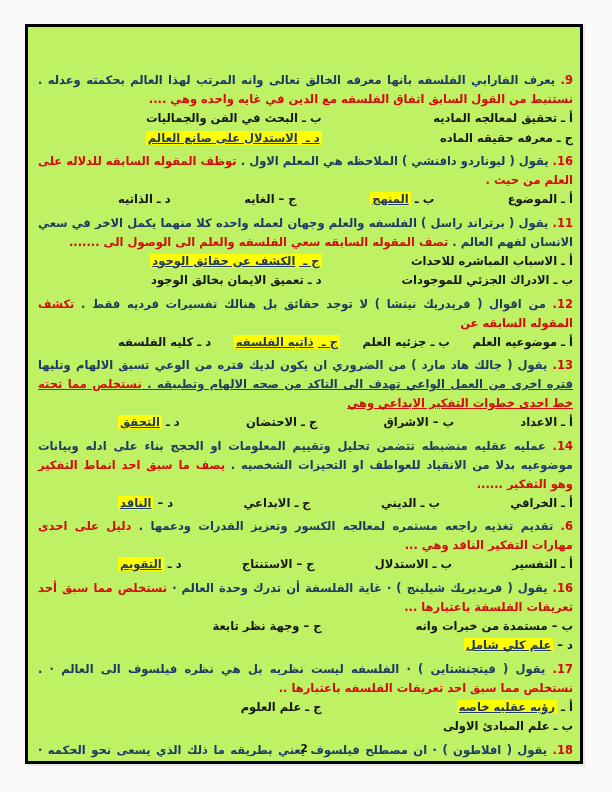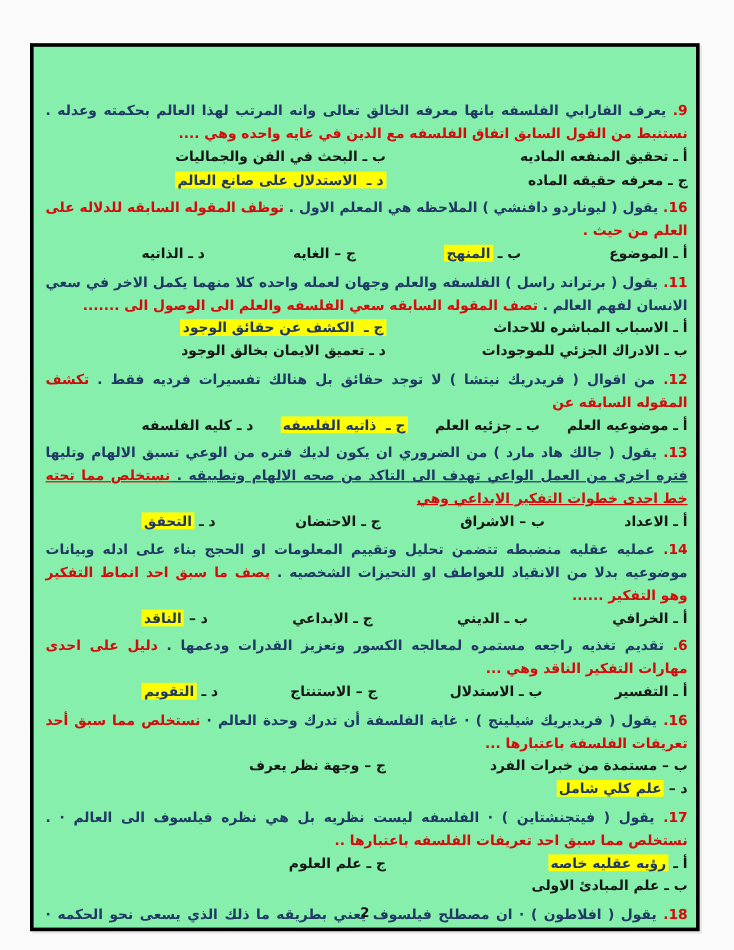--- a/index.html
+++ b/index.html
@@ -3,22 +3,22 @@
 <meta charset="utf-8">
 <style>
   html,body{margin:0;padding:0;}
   body{
     width:612px;height:792px;position:relative;
     background:#fafafa;
     font-family:"DejaVu Sans","Liberation Sans",sans-serif;
     overflow:hidden;
   }
   .frame{
-    position:absolute;left:25px;top:36px;width:552px;height:734px;
-    border:3px solid #000;background:#86efac;
+    position:absolute;left:25px;top:24px;width:552px;height:734px;
+    border:3px solid #000;background:#bef264;
     box-shadow:2px 2px 0 rgba(0,0,0,0.08);
     overflow:hidden;
   }
   .questions{
     direction:rtl;
     padding:44px 7px 0 10px;
   }
   .question{margin:0 0 4px 0;}
   .q-text{
     margin:0;
@@ -40,39 +40,40 @@
     padding-left:80px;
   }
   .opts.grid2{
     display:grid;grid-template-columns:47% 53%;
   }
   .opt{white-space:nowrap;}
   .opt-label{color:#161616;}
   .hl{
     background:#ffff00;
     color:#1f3864;
+    text-decoration:underline;
     padding:0 2px;
     text-align:center;
   }
   .page-number{
     position:absolute;bottom:6px;left:0;right:0;
     text-align:center;
     font-size:11px;font-weight:bold;color:#111;
     direction:ltr;
   }
 </style>
 </head>
 <body>
 
 <div class="frame">
   <div class="questions">
       <div class="question">
         <p class="q-text"><span class="seg-red">9. </span><span class="seg-navy">يعرف الفارابي الفلسفه بانها معرفه الخالق تعالى وانه المرتب لهذا العالم بحكمته وعدله . </span><span class="seg-red">نستنبط من القول السابق اتفاق الفلسفه مع الدين في غايه واحده وهي .... </span></p>
         <div class="opts grid2">
-          <div class="opt"><span class="opt-label">أ ـ </span><span class="opt-text">تحقيق المنفعه الماديه</span></div>
+          <div class="opt"><span class="opt-label">أ ـ </span><span class="opt-text">تحقيق لمعالجه الماديه</span></div>
           <div class="opt"><span class="opt-label">ب ـ </span><span class="opt-text">البحث في الفن والجماليات</span></div>
           <div class="opt"><span class="opt-label">ج ـ </span><span class="opt-text">معرفه حقيقه الماده</span></div>
           <div class="opt"><span class="opt-label hl">د ـ </span><span class="opt-text hl">الاستدلال على صانع العالم</span></div>
         </div>
       </div>
       <div class="question">
         <p class="q-text"><span class="seg-red">16. </span><span class="seg-navy">يقول ( ليوناردو دافنشي ) الملاحظه هي المعلم الاول . </span><span class="seg-red">توظف المقوله السابقه للدلاله على العلم من حيث . </span></p>
         <div class="opts row4">
           <div class="opt"><span class="opt-label">أ ـ </span><span class="opt-text">الموضوع</span></div>
           <div class="opt"><span class="opt-label">ب ـ </span><span class="opt-text hl">المنهج</span></div>
@@ -121,22 +122,22 @@
         <div class="opts row4">
           <div class="opt"><span class="opt-label">أ ـ </span><span class="opt-text">التفسير</span></div>
           <div class="opt"><span class="opt-label">ب ـ </span><span class="opt-text">الاستدلال</span></div>
           <div class="opt"><span class="opt-label">ج – </span><span class="opt-text">الاستنتاج</span></div>
           <div class="opt"><span class="opt-label">د ـ </span><span class="opt-text hl">التقويم</span></div>
         </div>
       </div>
       <div class="question">
         <p class="q-text"><span class="seg-red">16. </span><span class="seg-navy">يقول ( فريديريك شيلينج ) · غاية الفلسفة أن تدرك وحدة العالم · </span><span class="seg-red">نستخلص مما سبق أحد تعريفات الفلسفة باعتبارها ... </span></p>
         <div class="opts grid2">
-          <div class="opt"><span class="opt-label">ب – </span><span class="opt-text">مستمدة من خبرات الفرد</span></div>
-          <div class="opt"><span class="opt-label">ج – </span><span class="opt-text">وجهة نظر يعرف</span></div>
+          <div class="opt"><span class="opt-label">ب – </span><span class="opt-text">مستمدة من خبرات وانه</span></div>
+          <div class="opt"><span class="opt-label">ج – </span><span class="opt-text">وجهة نظر تابعة</span></div>
           <div class="opt"><span class="opt-label">د – </span><span class="opt-text hl">علم كلي شامل</span></div>
         </div>
       </div>
       <div class="question">
         <p class="q-text"><span class="seg-red">17. </span><span class="seg-navy">يقول ( فيتجنشتاين ) · الفلسفه ليست نظريه بل هي نظره فيلسوف الى العالم · . </span><span class="seg-red">نستخلص مما سبق احد تعريفات الفلسفه باعتبارها .. </span></p>
         <div class="opts grid2">
           <div class="opt"><span class="opt-label">أ ـ </span><span class="opt-text hl">رؤيه عقليه خاصه</span></div>
           <div class="opt"><span class="opt-label">ج ـ </span><span class="opt-text">علم العلوم</span></div>
           <div class="opt"><span class="opt-label">ب ـ </span><span class="opt-text">علم المبادئ الاولى</span></div>
         </div>

